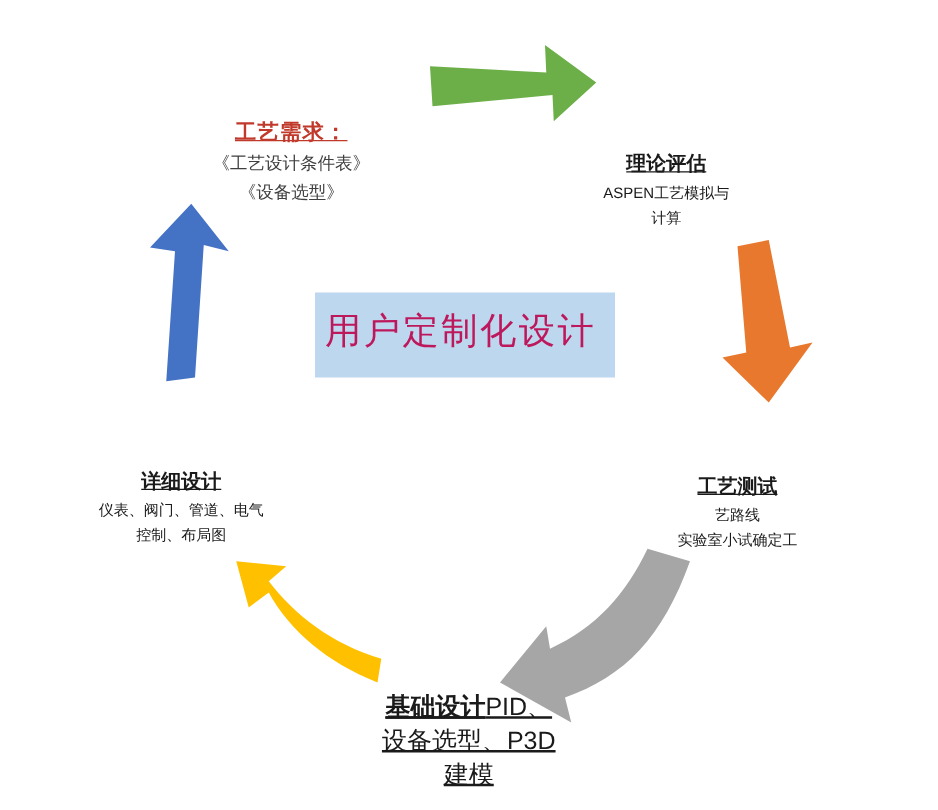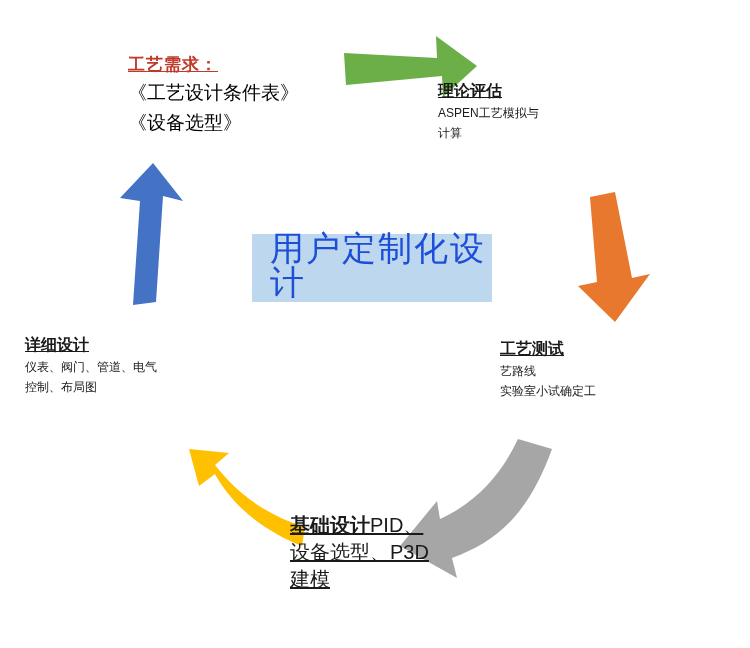--- a/index.html
+++ b/index.html
@@ -23,22 +23,24 @@
   svg.arrows {
     position: absolute;
     left: 0;
     top: 0;
     width: 750px;
     height: 648px;
     pointer-events: none;
   }
   .node {
     position: absolute;
+    text-align: center;
     color: #1a1a1a;
     line-height: 1.35;
+    margin-top: 41px;
   }
   .node .title {
     font-weight: bold;
     text-decoration: underline;
     font-size: 16px;
     display: block;
     white-space: nowrap;
   }
   .node .desc {
     font-size: 12px;
@@ -51,22 +53,22 @@
     top: 54px;
     width: 210px;
     color: #C0392B;
   }
   #node-requirements .title {
     color: #C0392B;
     font-size: 17px;
     letter-spacing: 1px;
   }
   #node-requirements .desc {
-    color: #000000;
-    font-size: 19px;
+    color: #404040;
+    font-size: 14px;
     line-height: 1.5;
   }
   
   #node-theory {
     left: 438px;
     top: 80px;
     width: 190px;
   }
   #node-theory .desc { line-height: 1.5; }
   
@@ -106,23 +108,23 @@
     left: 252px;
     top: 234px;
     width: 240px;
     height: 68px;
     background: #BDD7EE;
     display: flex;
     align-items: center;
     justify-content: flex-start;
   }
   #center-box .center-label {
-    font-size: 34px;
-    color: #1d4ed8;
-    padding-left: 18px;
+    font-size: 29px;
+    color: #be185d;
+    padding-left: 8px;
     letter-spacing: 2px;
     line-height: 1;
     margin-top: -6px;
   }
 </style>
 </head>
 <body>
 
 <div id="canvas">
 

